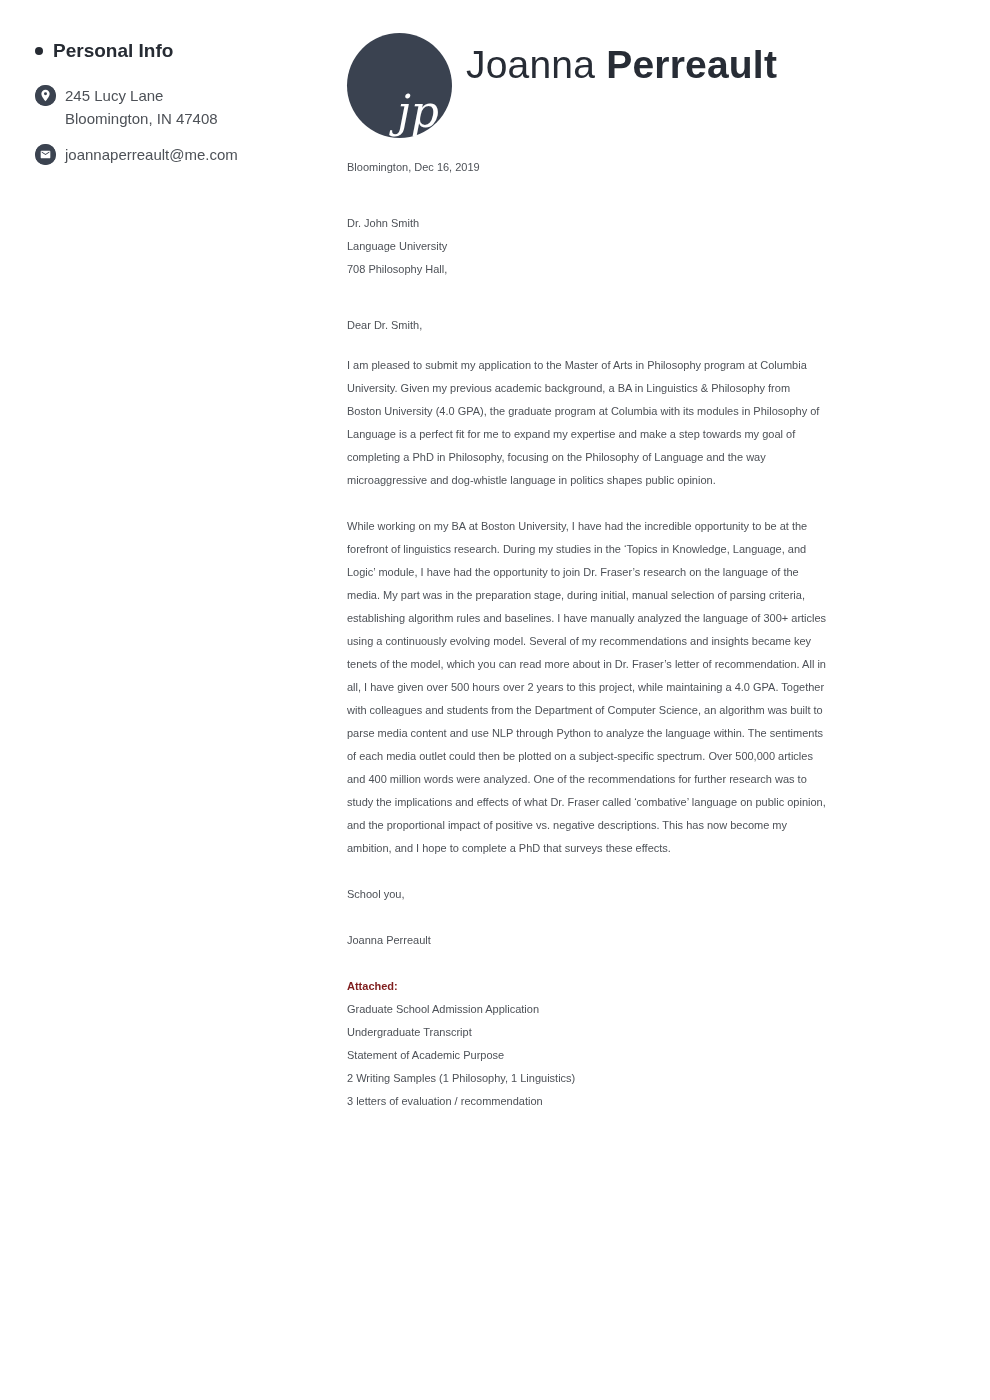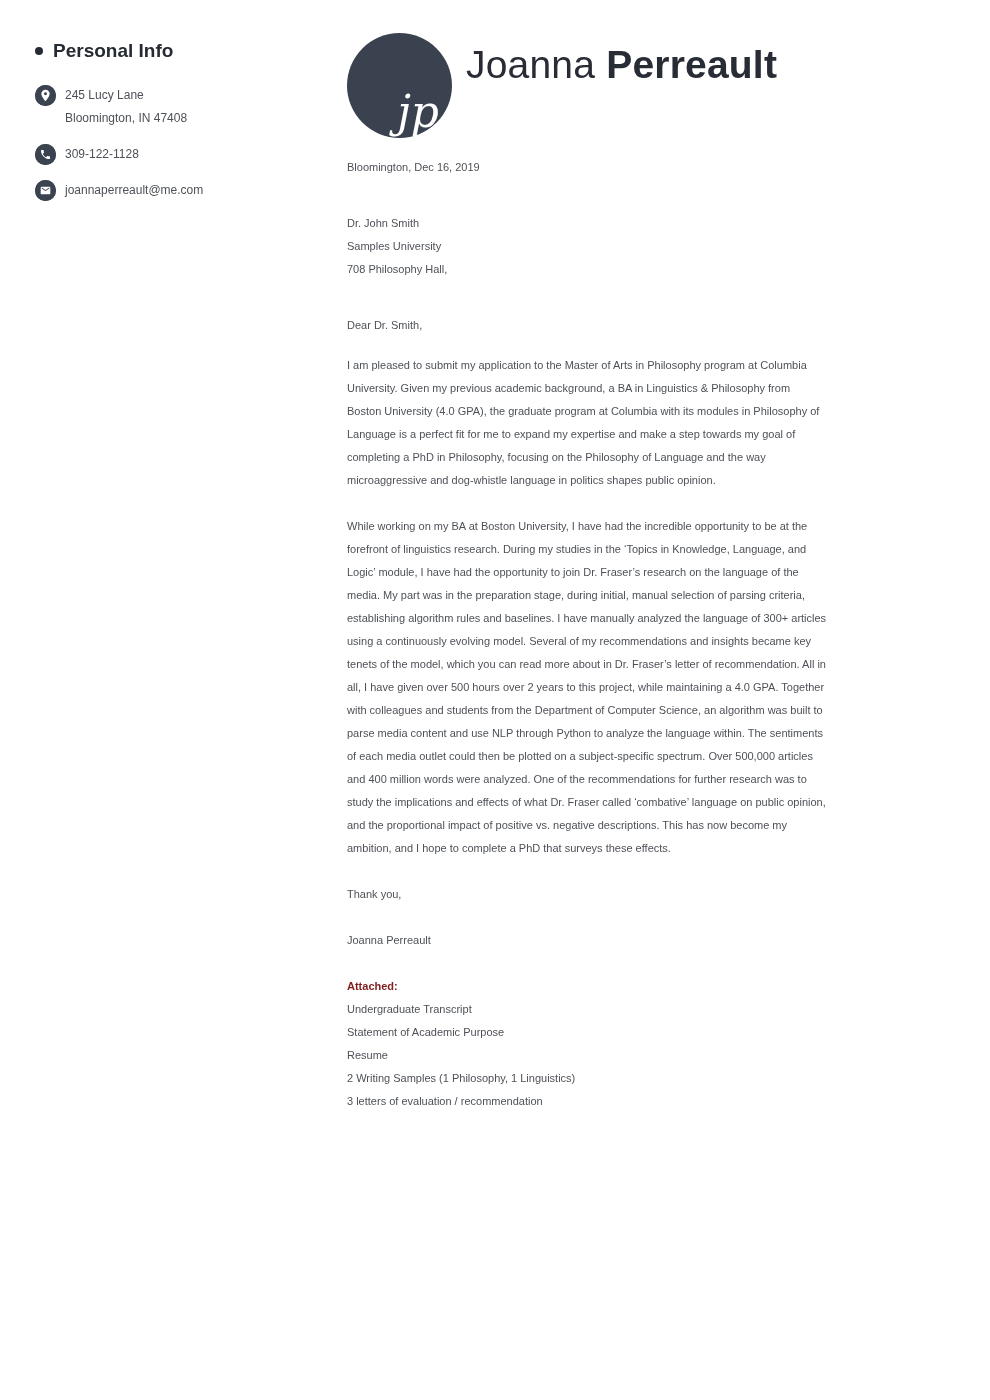--- a/index.html
+++ b/index.html
@@ -26,21 +26,21 @@
     background: #262b33; margin-right: 10px; flex-shrink: 0;
   }
   .contact-item { display: flex; align-items: flex-start; margin-bottom: 13px; }
   .contact-icon {
     width: 21px; height: 21px; border-radius: 50%;
     background: #3b4350; flex-shrink: 0;
     display: flex; align-items: center; justify-content: center;
     margin-top: 1px;
   }
   .contact-icon svg { width: 21px; height: 21px; display: block; }
-  .contact-lines { margin-left: 9px; font-size: 12px; line-height: 23px; color: #4d5157; }
+  .contact-lines { margin-left: 9px; font-size: 15px; line-height: 23px; color: #4d5157; }
 
   
   .content { flex: 1; padding: 33px 35px 0 35px; }
 
   .header-row { display: flex; align-items: flex-start; margin-bottom: 18px; }
   .avatar {
     width: 105px; height: 105px; border-radius: 50%;
     background: #3a4250; position: relative; flex-shrink: 0;
   }
   .avatar .initials {
@@ -81,33 +81,20 @@
             <circle cx="12" cy="12" r="12" fill="#3b4350"></circle>
             <path fill="#ffffff" d="M12 5.4c-2.62 0-4.74 2.12-4.74 4.72 0 3.54 4.74 8.48 4.74 8.48s4.74-4.94 4.74-8.48c0-2.6-2.12-4.72-4.74-4.72zm0 6.4a1.7 1.7 0 1 1 0-3.4 1.7 1.7 0 0 1 0 3.4z"></path>
           </svg>
       </span>
       <div class="contact-lines">
         <div>245 Lucy Lane</div>
         <div>Bloomington, IN 47408</div>
       </div>
     </div>
 
-    <div class="contact-item">
-      <span class="contact-icon">
-        <svg viewBox="0 0 24 24">
-            <circle cx="12" cy="12" r="12" fill="#3b4350"></circle>
-            <g transform="translate(5.1,5.1) scale(0.575)">
-              <path fill="#ffffff" d="M6.62 10.79c1.44 2.83 3.76 5.14 6.59 6.59l2.2-2.21c.27-.27.67-.36 1.02-.24 1.12.37 2.33.57 3.57.57.55 0 1 .45 1 1V20c0 .55-.45 1-1 1-9.39 0-17-7.61-17-17 0-.55.45-1 1-1h3.5c.55 0 1 .45 1 1 0 1.25.2 2.45.57 3.57.11.35.03.74-.25 1.02l-2.2 2.2z"></path>
-            </g>
-          </svg>
-      </span>
-      <div class="contact-lines">
-        <div>309-122-1128</div>
-      </div>
-    </div>
 
     <div class="contact-item">
       <span class="contact-icon">
         <svg viewBox="0 0 24 24">
             <circle cx="12" cy="12" r="12" fill="#3b4350"></circle>
             <g transform="translate(5.4,5.4) scale(0.55)">
               <path fill="#ffffff" d="M20 4H4c-1.1 0-2 .9-2 2v12c0 1.1.9 2 2 2h16c1.1 0 2-.9 2-2V6c0-1.1-.9-2-2-2zm0 4l-8 5-8-5V6l8 5 8-5v2z"></path>
             </g>
           </svg>
       </span>
@@ -125,37 +112,37 @@
       </div>
       <h1 class="name"><span>Joanna</span> <span class="last">Perreault</span></h1>
     </div>
 
     <div class="letter">
 
       <div class="date-line">Bloomington, Dec 16, 2019</div>
 
       <div class="recipient">
         <div>Dr. John Smith</div>
-        <div>Samples University</div>
+        <div>Language University</div>
         <div>708 Philosophy Hall,</div>
       </div>
 
       <div class="salutation">Dear Dr. Smith,</div>
 
       <p class="para">I am pleased to submit my application to the Master of Arts in Philosophy program at Columbia University. Given my previous academic background, a BA in Linguistics &amp; Philosophy from Boston University (4.0 GPA), the graduate program at Columbia with its modules in Philosophy of Language is a perfect fit for me to expand my expertise and make a step towards my goal of completing a PhD in Philosophy, focusing on the Philosophy of Language and the way microaggressive and dog-whistle language in politics shapes public opinion.</p>
       <p class="para">While working on my BA at Boston University, I have had the incredible opportunity to be at the forefront of linguistics research. During my studies in the ‘Topics in Knowledge, Language, and Logic’ module, I have had the opportunity to join Dr. Fraser’s research on the language of the media. My part was in the preparation stage, during initial, manual selection of parsing criteria, establishing algorithm rules and baselines. I have manually analyzed the language of 300+ articles using a continuously evolving model. Several of my recommendations and insights became key tenets of the model, which you can read more about in Dr. Fraser’s letter of recommendation. All in all, I have given over 500 hours over 2 years to this project, while maintaining a 4.0 GPA. Together with colleagues and students from the Department of Computer Science, an algorithm was built to parse media content and use NLP through Python to analyze the language within. The sentiments of each media outlet could then be plotted on a subject-specific spectrum. Over 500,000 articles and 400 million words were analyzed. One of the recommendations for further research was to study the implications and effects of what Dr. Fraser called ‘combative’ language on public opinion, and the proportional impact of positive vs. negative descriptions. This has now become my ambition, and I hope to complete a PhD that surveys these effects.</p>
 
-      <div class="closing">Thank you,</div>
+      <div class="closing">School you,</div>
 
       <div class="signature">Joanna Perreault</div>
 
       <div class="attached">
         <div class="attached-title">Attached:</div>
+        <div>Graduate School Admission Application</div>
         <div>Undergraduate Transcript</div>
         <div>Statement of Academic Purpose</div>
-        <div>Resume</div>
         <div>2 Writing Samples (1 Philosophy, 1 Linguistics)</div>
         <div>3 letters of evaluation / recommendation</div>
       </div>
 
     </div>
   </main>
 </div>
 
 </body></html>

